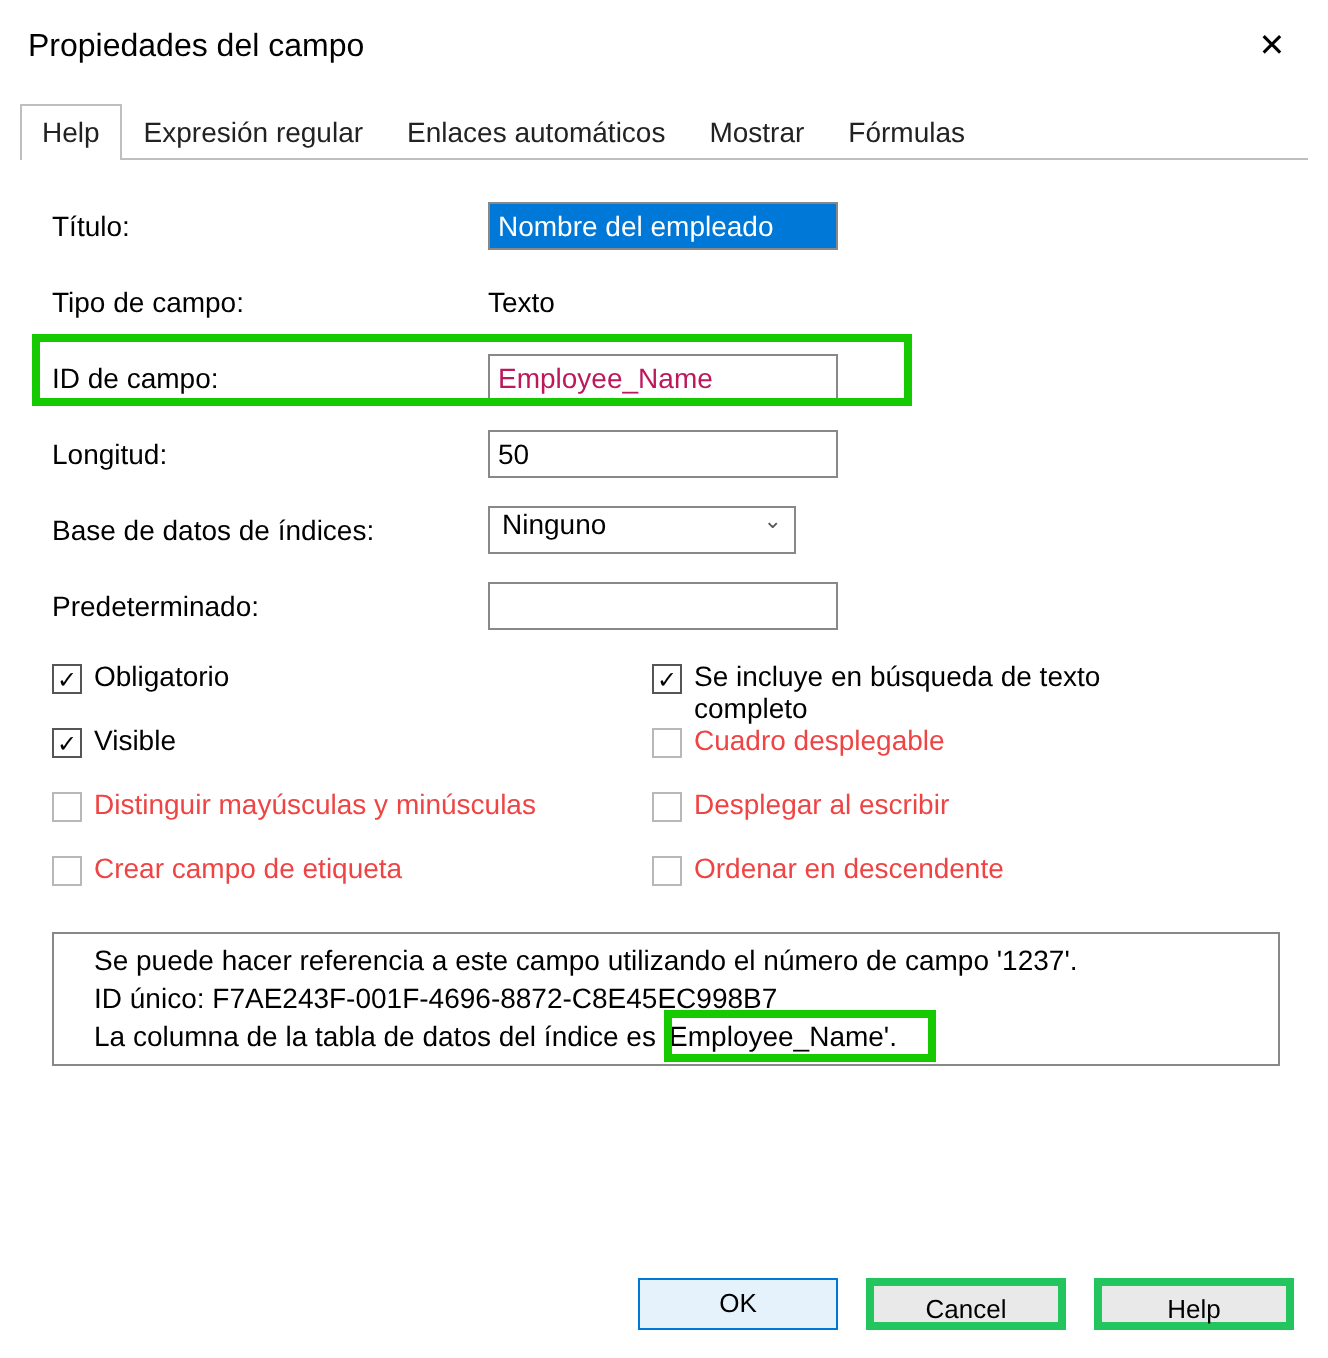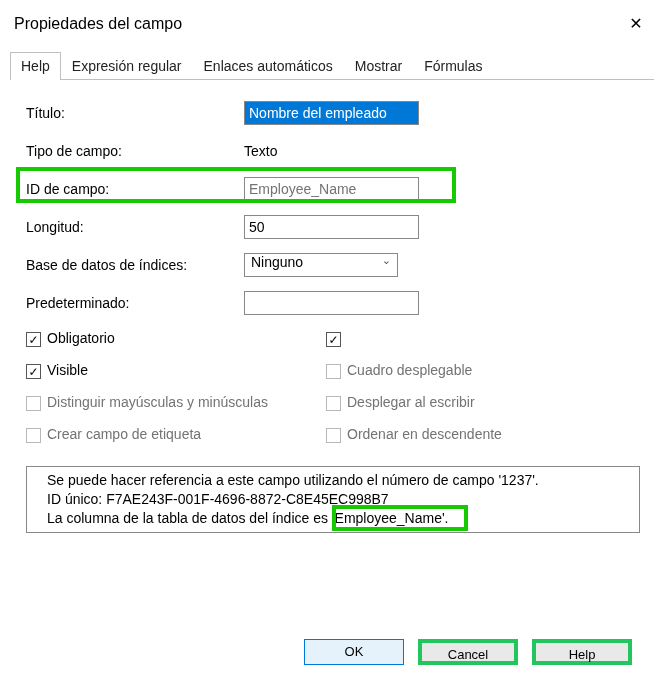--- a/index.html
+++ b/index.html
@@ -76,21 +76,21 @@
     border: 1px solid #888;
     padding: 2px 4px;
     font-family: inherit;
     font-size: 14px;
   }
   .selected-blue {
     background: #0078d7;
     color: #fff;
   }
   .disabled-input {
-    color: #737373;
+    color: #be185d;
     background: #fff;
   }
   .select-wrap {
     width: 154px;
     height: 24px;
     border: 1px solid #888;
     display: flex;
     align-items: flex-start;
     justify-content: space-between;
     padding: 0 6px 0 6px;
@@ -120,32 +120,32 @@
     width: 15px; height: 15px;
     border: 1px solid #555;
     display: inline-flex;
     align-items: center; justify-content: center;
     font-size: 12px;
     margin-top: 2px;
     flex-shrink: 0;
   }
   .chkbox.disabled { border-color: #b8b8b8; }
   .chkbox.checked::after { content: "✓"; color: #000; line-height: 1; }
-  .check.disabled { color: #737373; }
+  .check.disabled { color: #ef4444; }
   .info-box {
     margin: 8px 0 0 0;
     border: 1px solid #888;
     padding: 4px 20px;
     line-height: 1.35;
     position: relative;
   }
   .button-row {
     position: absolute;
     bottom: 14px;
-    right: 32px;
+    right: 17px;
     display: flex;
     gap: 14px;
     border-radius: 13px;
   }
   .btn {
     width: 100px;
     height: 26px;
     border: 4px solid #22c55e;
     background: #e9e9e9;
     text-align: center;
@@ -214,20 +214,21 @@
   <div class="checks">
     <div class="check-col1">
       <div class="check">
         <span class="chkbox checked"></span>
         <span>Obligatorio</span>
       </div>
     </div>
     <div class="check-col2">
       <div class="check">
         <span class="chkbox checked"></span>
+        <span style="max-width:230px">Se incluye en búsqueda de texto completo</span>
       </div>
     </div>
 
     <div class="check-col1">
       <div class="check">
         <span class="chkbox checked"></span>
         <span>Visible</span>
       </div>
     </div>
     <div class="check-col2">

